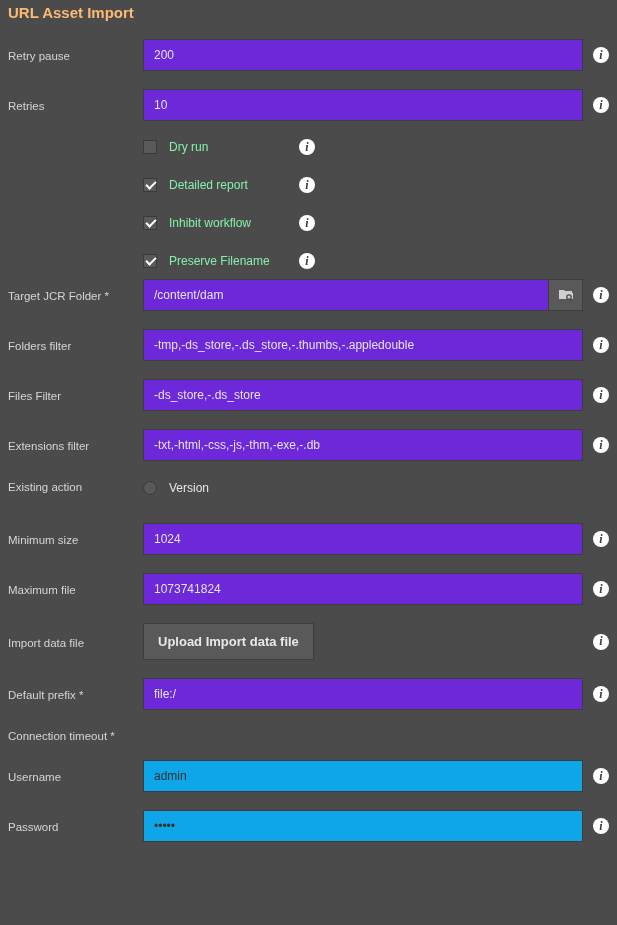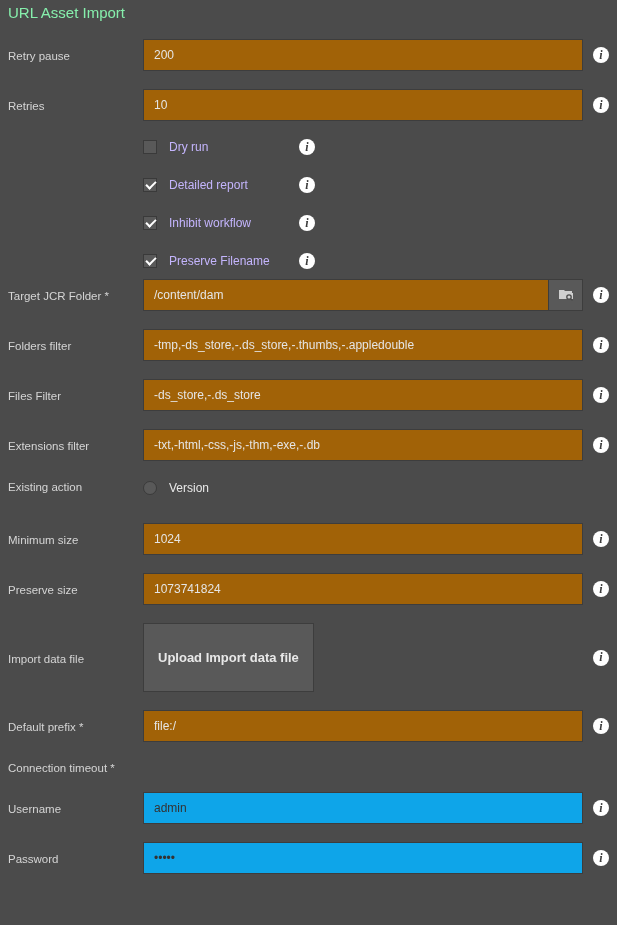--- a/index.html
+++ b/index.html
@@ -6,22 +6,22 @@
   body {
     background: #4b4b4b;
     color: #e8e8e8;
     font-family: -apple-system, BlinkMacSystemFont, "Segoe UI", Arial, sans-serif;
     font-size: 12px;
     width: 617px;
     padding: 4px 8px 20px 8px;
   }
   .title {
     font-size: 15px;
-    font-weight: 400;
-    color: #86efac;
+    font-weight: 700;
+    color: #fdba74;
     margin-bottom: 18px;
   }
   .row {
     display: flex;
     align-items: center;
     margin-bottom: 18px;
     gap: 28px;
   }
   .row.checkbox-row { margin-bottom: 22px; }
   .label-col {
@@ -31,21 +31,21 @@
     padding-top: 2px;
     flex-shrink: 0;
   }
   .field-col {
     flex: 1;
     display: flex;
     align-items: center;
   }
   .input {
     flex: 1;
-    background: #a16207;
+    background: #6d28d9;
     border: 1px solid #3d3d3d;
     color: #e5e5e5;
     font-size: 12px;
     padding: 7px 10px;
     height: 32px;
     font-family: inherit;
   }
   .input.light {
     background: #0ea5e9;
     color: #333;
@@ -97,21 +97,21 @@
     position: absolute;
     left: 4px;
     top: 0px;
     width: 4px;
     height: 8px;
     border: solid #fff;
     border-width: 0 2px 2px 0;
     transform: rotate(45deg);
   }
   .check-label {
-    color: #c4b5fd;
+    color: #86efac;
     font-size: 12px;
   }
   .radio-wrap {
     display: flex;
     align-items: center;
     margin-bottom: 18px;
   }
   .radio {
     width: 14px;
     height: 14px;
@@ -133,21 +133,21 @@
     border-radius: 50%;
     top: 4px; left: 4px;
   }
   .radio-label { font-size: 12px; }
   .upload-btn {
     background: #595959;
     border: 1px solid #3d3d3d;
     color: #e8e8e8;
     font-size: 13px;
     font-weight: 600;
-    padding: 26px 14px;
+    padding: 10px 14px;
     cursor: pointer;
   }
   .browse-icon svg { display: block; }
   .radio-group { padding-top: 2px; width: 100%; }
   .spacer { flex: 1; }
   .checkbox-area .info-icon { margin-left: 0; }
 </style>
 </head>
 <body>
 
@@ -271,21 +271,21 @@
 
 <div class="row">
   <div class="label-col">Minimum size</div>
   <div class="field-col">
     <input class="input" value="1024" style="">
     <span class="info-icon"></span>
   </div>
 </div>
 
 <div class="row">
-  <div class="label-col">Preserve size</div>
+  <div class="label-col">Maximum file</div>
   <div class="field-col">
     <input class="input" value="1073741824" style="">
     <span class="info-icon"></span>
   </div>
 </div>
 
 <div class="row">
   <div class="label-col">Import data file</div>
   <div class="field-col">
     <button class="upload-btn">Upload Import data file</button>

